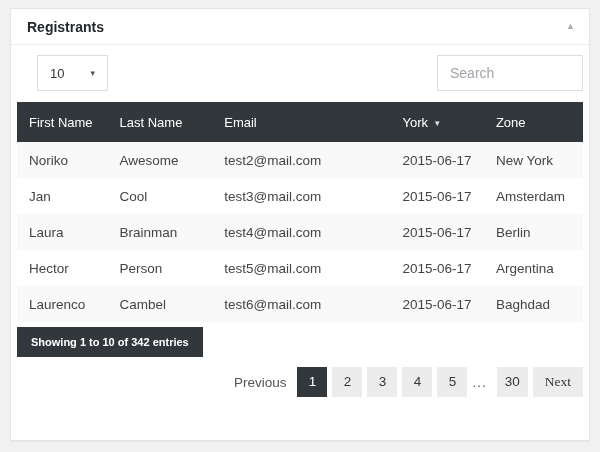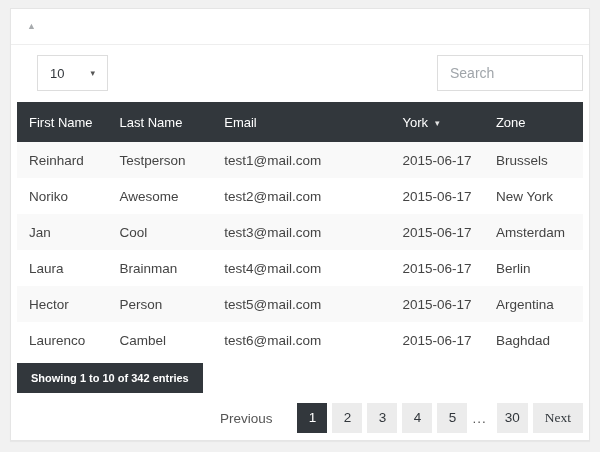--- a/index.html
+++ b/index.html
@@ -138,38 +138,39 @@
     font-size: 13.5px;
     margin-left: 5px;
     padding: 0 8px;
     cursor: pointer;
     user-select: none;
   }
   .page-btn.active { background: #32373c; color: #fff; }
   .page-plain {
     color: #555;
     font-size: 13.5px;
-    margin: 0 20px 0 5px;
+    margin: 0 6px 0 5px;
     cursor: pointer;
     user-select: none;
   }
   .page-ellipsis {
     color: #555;
     font-size: 13.5px;
     margin: 0 5px;
     letter-spacing: 1px;
   }
   .next-btn { padding: 0 12px; font-family: Liberation Serif, serif; }
 </style>
 </head>
 <body>
 
 <div class="panel">
 
   <div class="panel-header">
+    <span class="panel-title">Registrants</span>
     <span class="toggle-arrow">▲</span>
   </div>
 
   <div class="inside">
 
     <div class="controls">
       <div class="length-select">
         <span>10</span>
         <span class="dd-arrow">▾</span>
       </div>
@@ -189,27 +190,20 @@
           <th><span>First Name</span></th>
           <th><span>Last Name</span></th>
           <th><span>Email</span></th>
           <th>
             <span>York</span><span class="sort-icon">▾</span>
           </th>
           <th><span>Zone</span></th>
         </tr>
       </thead>
       <tbody>
-        <tr>
-          <td>Reinhard</td>
-          <td>Testperson</td>
-          <td>test1@mail.com</td>
-          <td>2015-06-17</td>
-          <td>Brussels</td>
-        </tr>
         <tr>
           <td>Noriko</td>
           <td>Awesome</td>
           <td>test2@mail.com</td>
           <td>2015-06-17</td>
           <td>New York</td>
         </tr>
         <tr>
           <td>Jan</td>
           <td>Cool</td>

